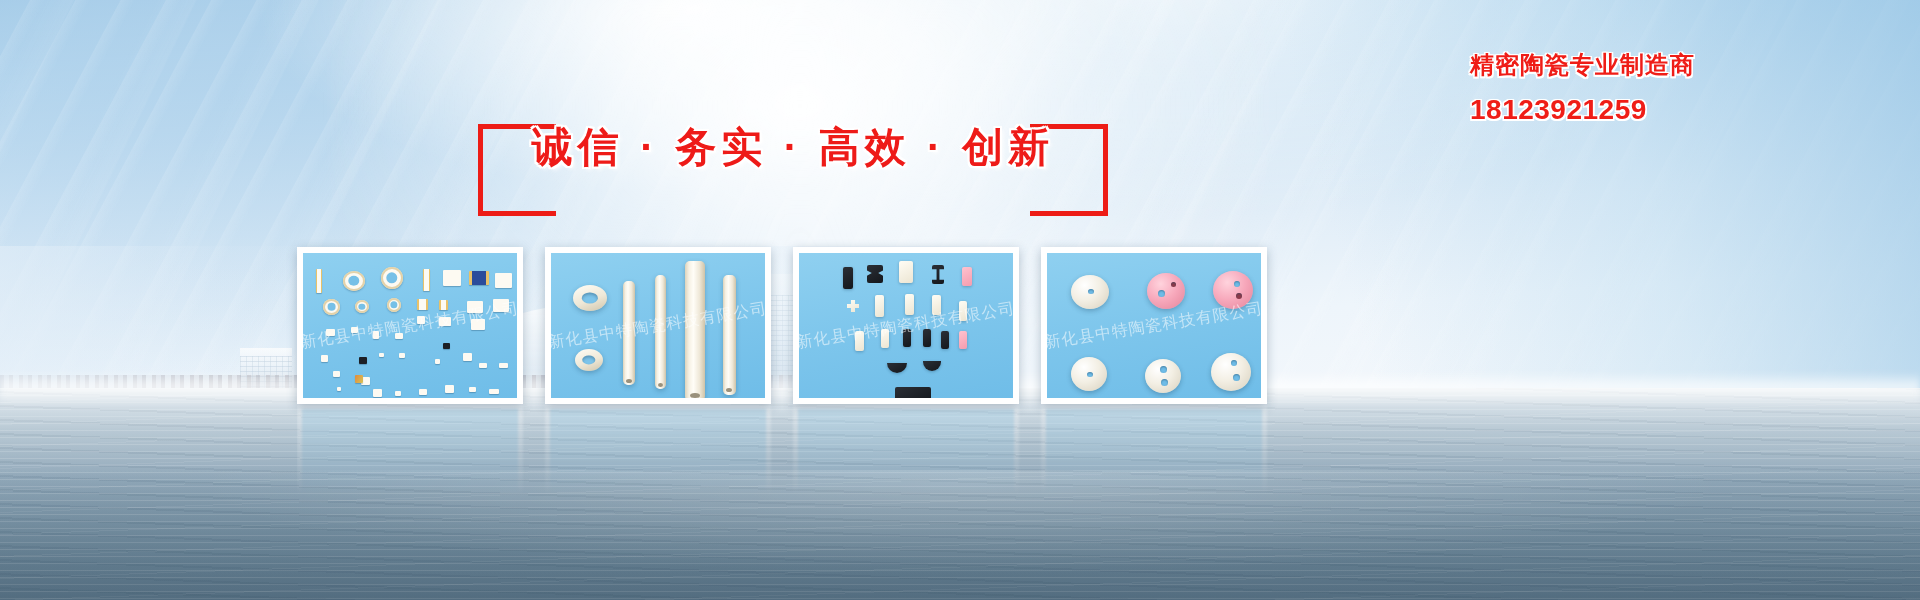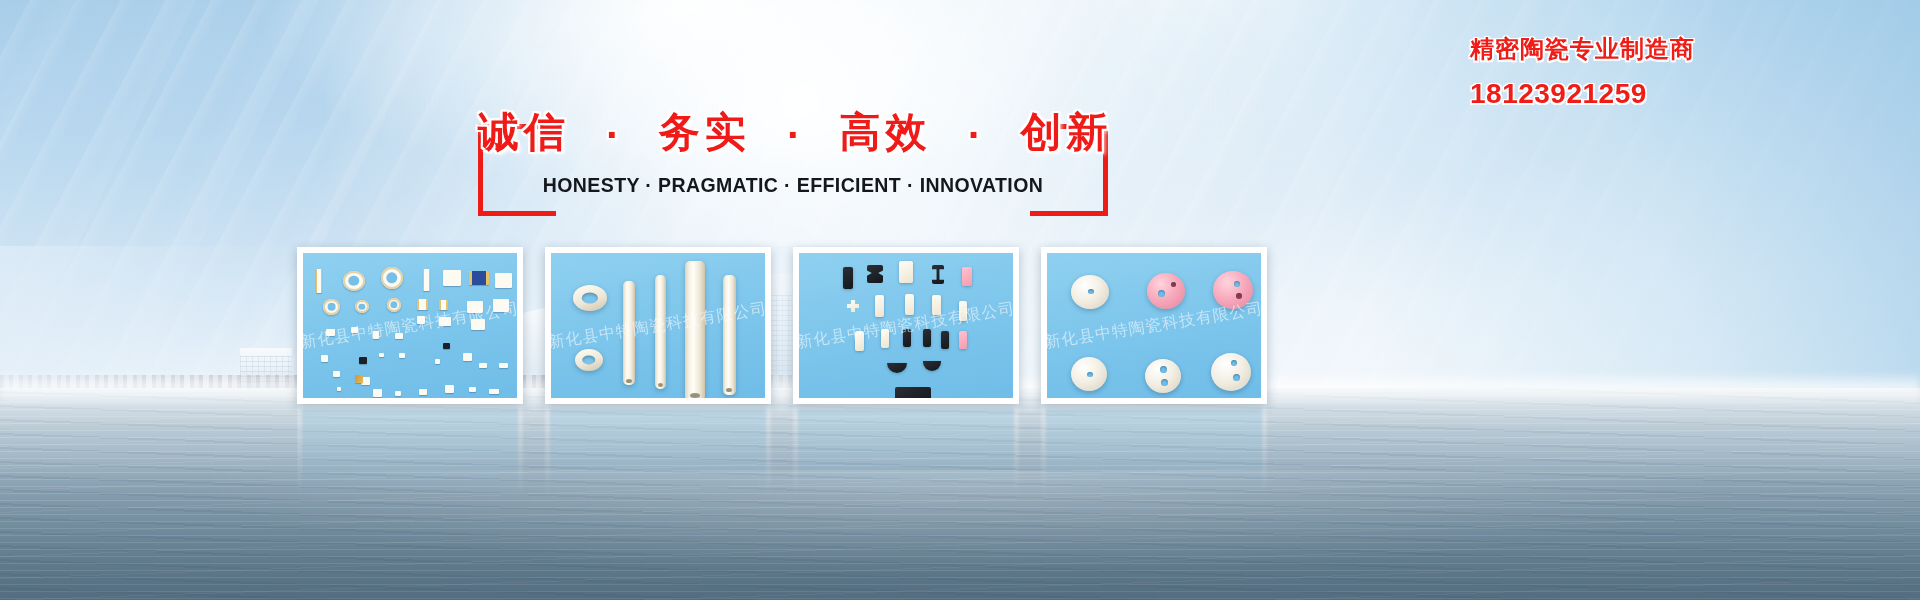--- a/index.html
+++ b/index.html
@@ -96,37 +96,37 @@
   .slogan{position:absolute;left:478px;top:104px;width:630px;height:112px;}
   .brk{position:absolute;background:#ed1c16;}
   .brk-l-top{left:0;top:20px;width:78px;height:5px;}
   .brk-l-side{left:0;top:20px;width:5px;height:92px;}
   .brk-l-bot{left:0;top:107px;width:78px;height:5px;}
   .brk-r-top{right:0;top:20px;width:78px;height:5px;}
   .brk-r-side{right:0;top:20px;width:5px;height:92px;}
   .brk-r-bot{right:0;top:107px;width:78px;height:5px;}
 
   .cn-slogan{
-    position:absolute;left:0;top:0;width:630px;text-align:center;
-    font-family:Liberation Mono, monospace;
+    position:absolute;left:0;top:12px;width:630px;text-align:center;
+    font-family:Liberation Sans, sans-serif;
     font-size:41px;font-weight:700;letter-spacing:5px;color:#ee1b18;
     line-height:62px;white-space:nowrap;
     text-shadow:
       2px 0 0 #fff,-2px 0 0 #fff,0 2px 0 #fff,0 -2px 0 #fff,
       2px 2px 0 #fff,-2px 2px 0 #fff,2px -2px 0 #fff,-2px -2px 0 #fff,
       3px 3px 4px rgba(255,255,255,.95);
   }
   .en-slogan{
     position:absolute;left:0;top:70px;width:630px;text-align:center;
     font-size:19.5px;font-weight:700;letter-spacing:.4px;color:#14181c;
     white-space:nowrap;
   }
 
   
-  .rightinfo{position:absolute;right:30px;top:32px;width:420px;text-align:left;}
+  .rightinfo{position:absolute;right:30px;top:48px;width:420px;text-align:left;}
   .r-line1{
     font-size:24px;font-weight:700;letter-spacing:1px;color:#ef1d17;line-height:34px;
     text-shadow:1.5px 0 0 #fff,-1.5px 0 0 #fff,0 1.5px 0 #fff,0 -1.5px 0 #fff,
       1.5px 1.5px 0 #fff,-1.5px 1.5px 0 #fff,1.5px -1.5px 0 #fff,-1.5px -1.5px 0 #fff;
   }
   .r-line2{
     margin-top:12px;font-size:22px;font-weight:700;color:#ef1d17;line-height:30px;letter-spacing:.5px;
     text-shadow:1.5px 0 0 #fff,-1.5px 0 0 #fff,0 1.5px 0 #fff,0 -1.5px 0 #fff,
       1.5px 1.5px 0 #fff,-1.5px 1.5px 0 #fff,1.5px -1.5px 0 #fff,-1.5px -1.5px 0 #fff;
   }
@@ -246,21 +246,20 @@
   <div class="ground-vignette"></div>
 
   <div class="slogan">
     <div class="brk brk-l-top"></div>
     <div class="brk brk-l-side"></div>
     <div class="brk brk-l-bot"></div>
     <div class="brk brk-r-top"></div>
     <div class="brk brk-r-side"></div>
     <div class="brk brk-r-bot"></div>
     <div class="cn-slogan">诚信 · 务实 · 高效 · 创新</div>
-    <div class="en-slogan">HONESTY · PRAGMATIC · EFFICIENT · INNOVATION</div>
   </div>
 
   <div class="rightinfo">
     <div class="r-line1">精密陶瓷专业制造商</div>
     <div class="r-phone">18123921259</div>
   </div>
 
   <div class="panels">
 
     <div class="panel">

